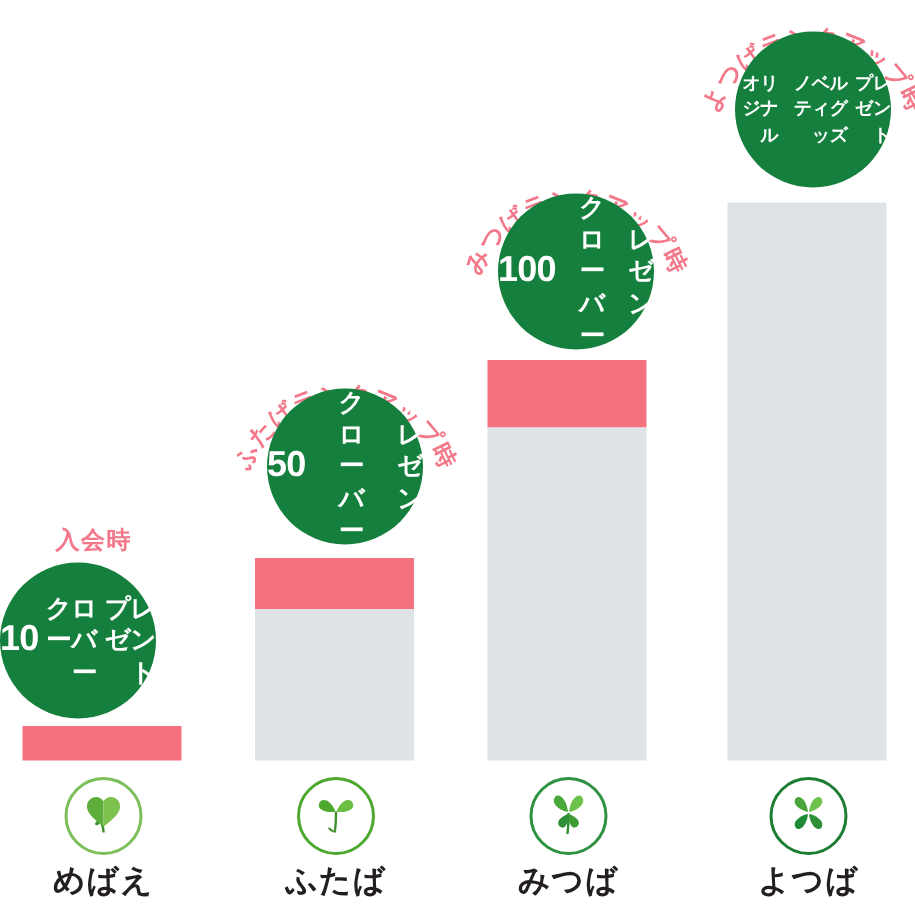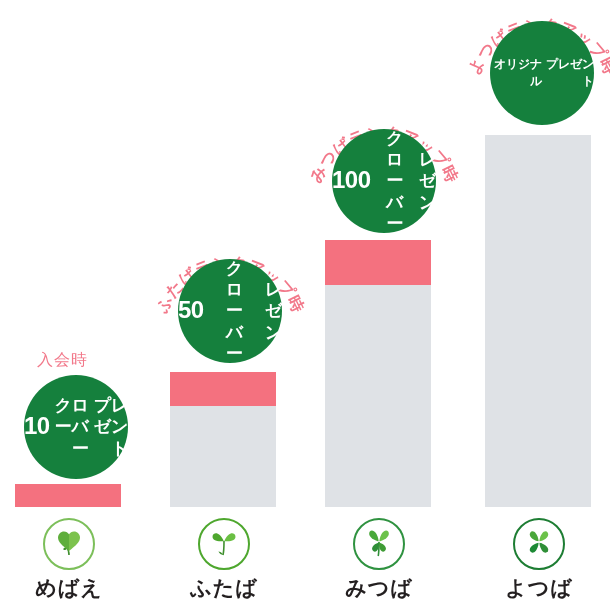--- a/index.html
+++ b/index.html
@@ -68,21 +68,21 @@
   }
   .badge.text-only .sub {
     font-size: 12px;
     line-height: 1.45;
   }
 
   
   .plain-label {
     position: absolute;
     color: #f2788a;
-    font-weight: 400;
+    font-weight: 700;
     font-size: 16px;
     letter-spacing: 1px;
     white-space: nowrap;
   }
 
   
   .arc-wrap {
     position: absolute;
     pointer-events: none;
   }
@@ -138,21 +138,21 @@
     <div class="bar-pink" style="top:0; height:45px;"></div>
     <div class="bar-gray" style="top:45px; height:222px;"></div>
   </div>
 
   <div class="bar" style="left:485px; top:135px; height:372px;">
     <div class="bar-gray" style="top:0; height:372px;"></div>
   </div>
 
   <div class="plain-label" style="left:37px; top:350px;">入会時</div>
 
-  <div class="badge" style="left:24px; top:375px;">
+  <div class="badge" style="left:0; top:375px;">
     <div class="big-num">10</div>
     <div class="sub">クローバー</div>
     <div class="sub">プレゼント</div>
   </div>
 
   <div class="arc-wrap" style="left:150px; top:232px; width:160px; height:140px;">
     <svg width="160" height="140" viewBox="0 0 160 140">
       <defs>
         <path id="arcFutaba" d="M 12,104 A 68,68 0 0 1 148,104" fill="none"></path>
       </defs>
@@ -191,20 +191,21 @@
         <path id="arcYotsuba" d="M 12,104 A 68,68 0 0 1 148,104" fill="none"></path>
       </defs>
       <text>
         <textPath href="#arcYotsuba" startOffset="50%" text-anchor="middle">よつばランクアップ時</textPath>
       </text>
     </svg>
   </div>
 
   <div class="badge text-only" style="left:490px; top:21px;">
     <div class="sub">オリジナル</div>
+    <div class="sub">ノベルティグッズ</div>
     <div class="sub">プレゼント</div>
   </div>
 
   <div class="rank" style="left:-6px; top:518px;">
     <div class="icon-ring" style="border-color:#7cbf5a;">
       <span>
         <svg width="34" height="34" viewBox="0 0 34 34">
           <path d="M17 30 C17 26 16 24 14.5 22.5" stroke="#3f8f2e" stroke-width="1.6" fill="none"></path>
           <path d="M14.5 22.8 C12 22 11 23.5 11.6 25 C13.3 25.4 14.6 24.6 14.5 22.8 Z" fill="#3f8f2e"></path>
           <path d="M17 26 C10 20.5 6 17 6 12.6 C6 9 8.8 6.4 12 6.4 C14.2 6.4 15.9 7.5 17 9.2 Z" fill="#5fae3c"></path>

